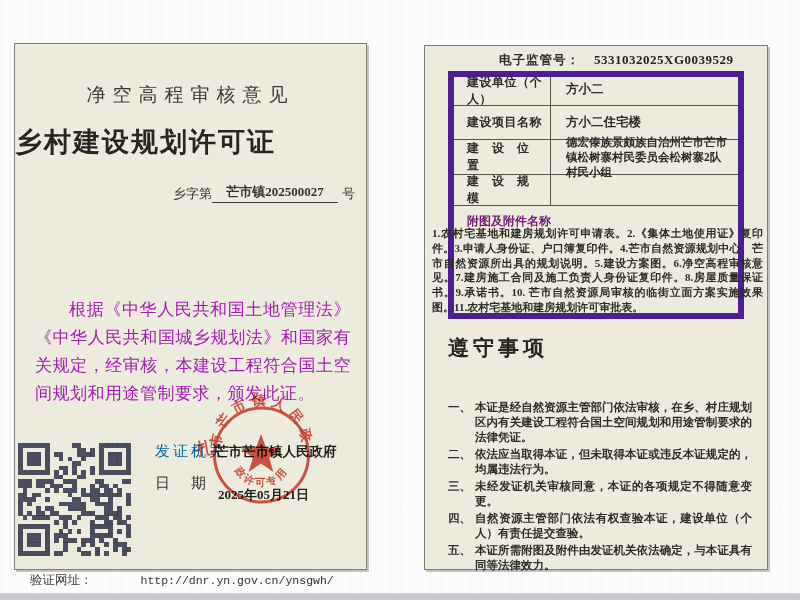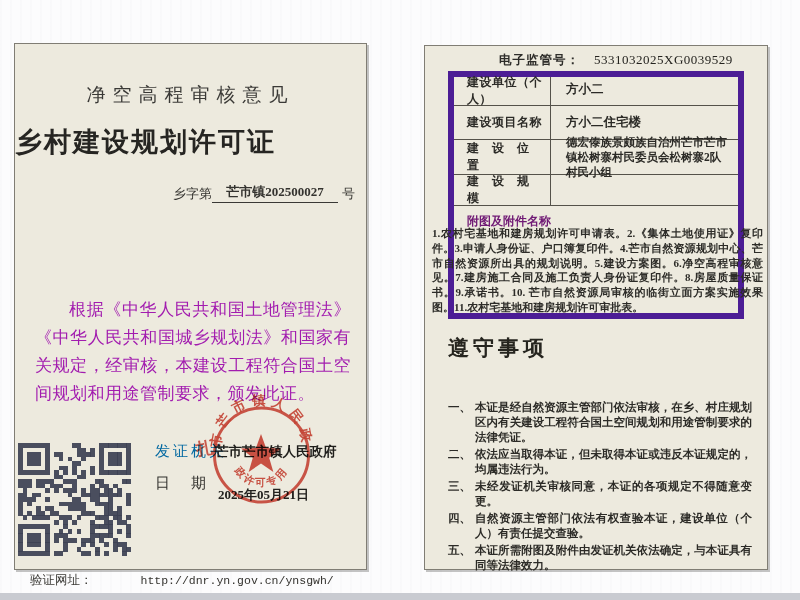--- a/index.html
+++ b/index.html
@@ -35,21 +35,21 @@
   .date-value{left:203px;top:442px;font-size:13px;font-weight:bold;color:#22211e;}
   .stamp{left:184px;top:350px;mix-blend-mode:multiply;opacity:0.92;}
   .stamp-stray{left:181px;top:393px;font-size:17px;color:#cf3a2c;opacity:.8;
                transform:rotate(-10deg);mix-blend-mode:multiply;font-weight:bold;}
   .qr{left:3px;top:399px;}
 
   
   .sup-row{left:0;top:6px;width:100%;padding-left:74px;box-sizing:border-box;
            display:flex;align-items:baseline;}
   .sup-label{font-size:12.5px;font-weight:bold;color:#2e2d2a;letter-spacing:1px;}
-  .sup-value{margin-left:14px;font-size:13px;font-weight:normal;color:#24231f;letter-spacing:0.5px;}
+  .sup-value{margin-left:14px;font-size:13px;font-weight:bold;color:#24231f;letter-spacing:0.5px;}
   .info-table{left:23px;top:25px;width:296px;height:248px;border:6px solid #4c1d95;box-sizing:border-box;}
   .trow{display:flex;border-bottom:1px solid #55524a;box-sizing:border-box;}
   .tlabel{width:97px;border-right:1px solid #55524a;box-sizing:border-box;
           padding-left:13px;display:flex;align-items:center;
           font-size:12px;font-weight:bold;color:#2c2b27;letter-spacing:0.5px;}
   .tvalue{flex:1;padding-left:15px;padding-right:6px;display:flex;align-items:center;
           font-size:12.5px;color:#2b2a26;font-weight:bold;}
   .r1{height:29px;} .r1 .tvalue{align-items:flex-start;padding-top:4px;}
   .r2{height:34px;}
   .r3{height:35px;} .r3 .tvalue{font-size:11.5px;line-height:15px;font-weight:bold;}

